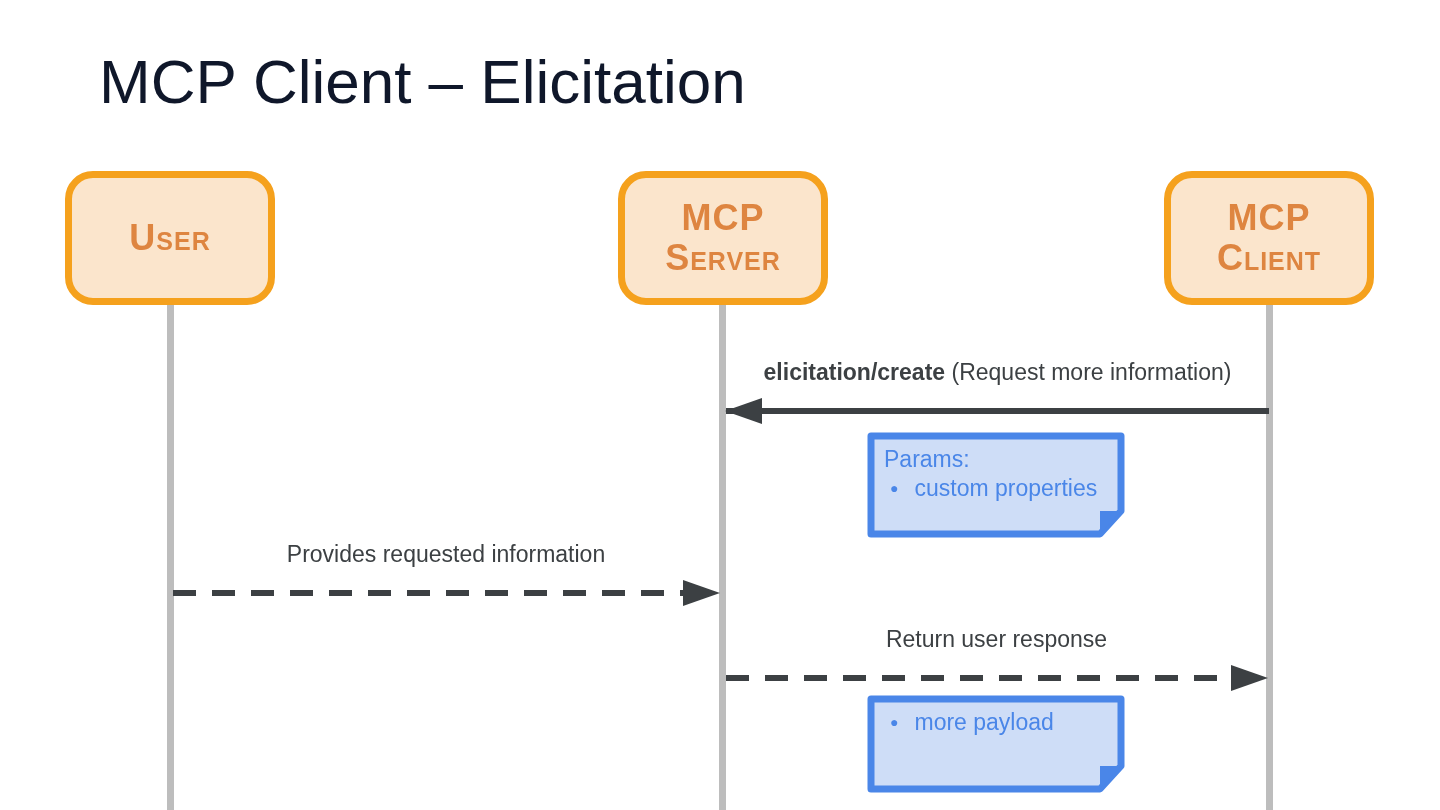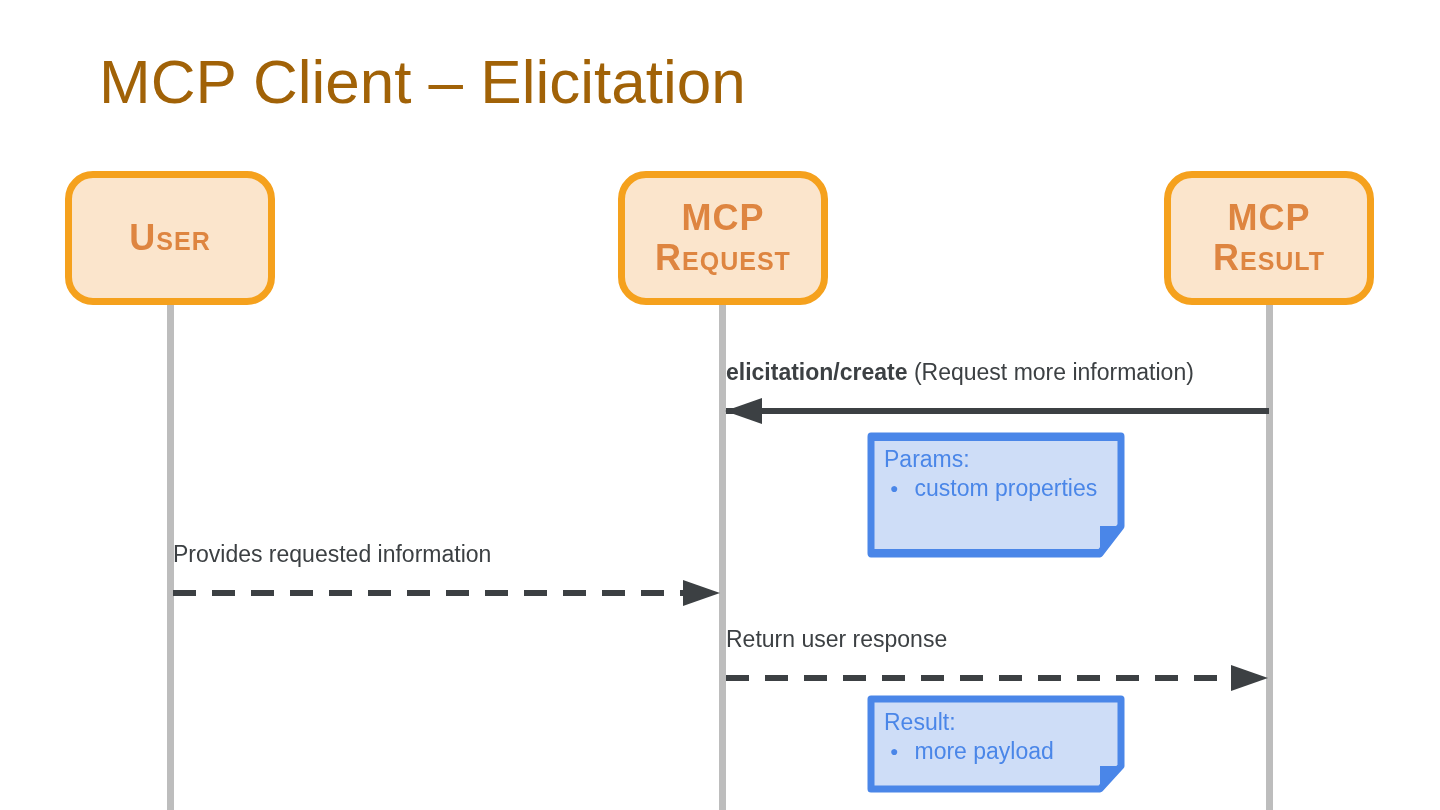--- a/index.html
+++ b/index.html
@@ -5,21 +5,21 @@
   * { margin:0; padding:0; box-sizing:border-box; }
   html,body { background:#ffffff; }
   .slide {
     position:relative; width:1440px; height:810px; background:#ffffff;
     overflow:hidden; font-family:"Liberation Sans", sans-serif;
   }
 
   
   .title {
     position:absolute; left:99px; top:46px;
-    font-size:62px; font-weight:400; color:#a16207; letter-spacing:0px;
+    font-size:62px; font-weight:400; color:#0f172a; letter-spacing:0px;
     white-space:nowrap;
   }
 
   
   .actor {
     position:absolute; top:171px; height:134px; width:210px;
     background:#FBE5CC; border:7px solid #F5A11D; border-radius:28px;
     display:flex; flex-direction:column; align-items:center; justify-content:center;
     color:#DE8540; font-weight:bold; font-size:36px; line-height:1.12;
     font-variant:small-caps; letter-spacing:1px; text-align:left;
@@ -32,21 +32,21 @@
   .lifeline {
     position:absolute; top:305px; height:505px; width:7px; background:#BDBDBD;
   }
   .ll-user   { left:167px;  }
   .ll-client { left:719px;  }
   .ll-server { left:1266px; }
 
   
   .msg { position:absolute; }
   .msg .lbl {
-    font-size:23px; color:#3C4043; line-height:28px;
+    text-align:center; font-size:23px; color:#3C4043; line-height:28px;
     white-space:nowrap; margin-bottom:11px;
   }
   .msg .lbl b { font-weight:bold; }
   .line-wrap { position:relative; height:28px; }
   .line {
     position:absolute; top:11px; left:0; right:0; height:6px; background:#3C4043;
   }
   .line.dashed {
     background:repeating-linear-gradient(90deg, #3C4043 0 23px, transparent 23px 39px);
   }
@@ -57,21 +57,21 @@
   .head.left  { left:-1px;  border-right:37px solid #3C4043; }
   .head.right { right:-1px; border-left:37px solid #3C4043; }
 
   .msg-1 { left:726px; top:358px; width:543px; }
   .msg-2 { left:173px; top:458px; width:545px; }
   .msg-3 { left:173px; top:540px; width:546px; }
   .msg-4 { left:726px; top:625px; width:541px; }
 
   
   .note { position:absolute; left:865px; width:262px; }
-  .note-1 { top:432px; height:126px; }
+  .note-1 { top:432px; height:106px; }
   .note-2 { top:695px; height:98px; }
   .note svg { position:absolute; left:0; top:0; width:100%; height:100%; }
   .note-text {
     position:absolute; left:19px; top:13px; right:10px;
     color:#4A86E8; font-size:23px; line-height:29px;
   }
   .note-bullet { display:flex; align-items:center; }
   .bullet-dot { font-size:14px; margin:0 16px 0 6px; }
   .note-bullet .item { font-weight:normal; }
 </style>
@@ -80,25 +80,25 @@
 
 <div class="slide">
 
   <div class="title">MCP Client – Elicitation</div>
 
   <div class="actor actor-user">
     <span>User</span>
   </div>
   <div class="actor actor-client">
     <span>MCP</span>
-    <span>Request</span>
+    <span>Server</span>
   </div>
   <div class="actor actor-server">
     <span>MCP</span>
-    <span>Result</span>
+    <span>Client</span>
   </div>
 
   <div class="lifeline ll-user"></div>
   <div class="lifeline ll-client"></div>
   <div class="lifeline ll-server"></div>
 
   <div class="msg msg-1">
     <div class="lbl">
       <b>elicitation/create</b><span> (Request more information)</span>
     </div>
@@ -138,21 +138,20 @@
       </div>
     </div>
   </div>
 
   <div class="note note-2">
     <svg viewBox="0 0 262 98" preserveAspectRatio="none">
       <path d="M6 4 H256 V71 L235 94 H6 Z" fill="#CEDDF7" stroke="#4A86E8" stroke-width="7" stroke-linejoin="round"></path>
       <path d="M235 94 L256 71 L235 71 Q235 84 235 94 Z" fill="#4A86E8"></path>
     </svg>
     <div class="note-text">
-      <div>Result:</div>
       <div class="note-bullet">
         <span class="bullet-dot">●</span>
         <span class="item">more payload</span>
       </div>
     </div>
   </div>
 
 </div>
 
 </body></html>

